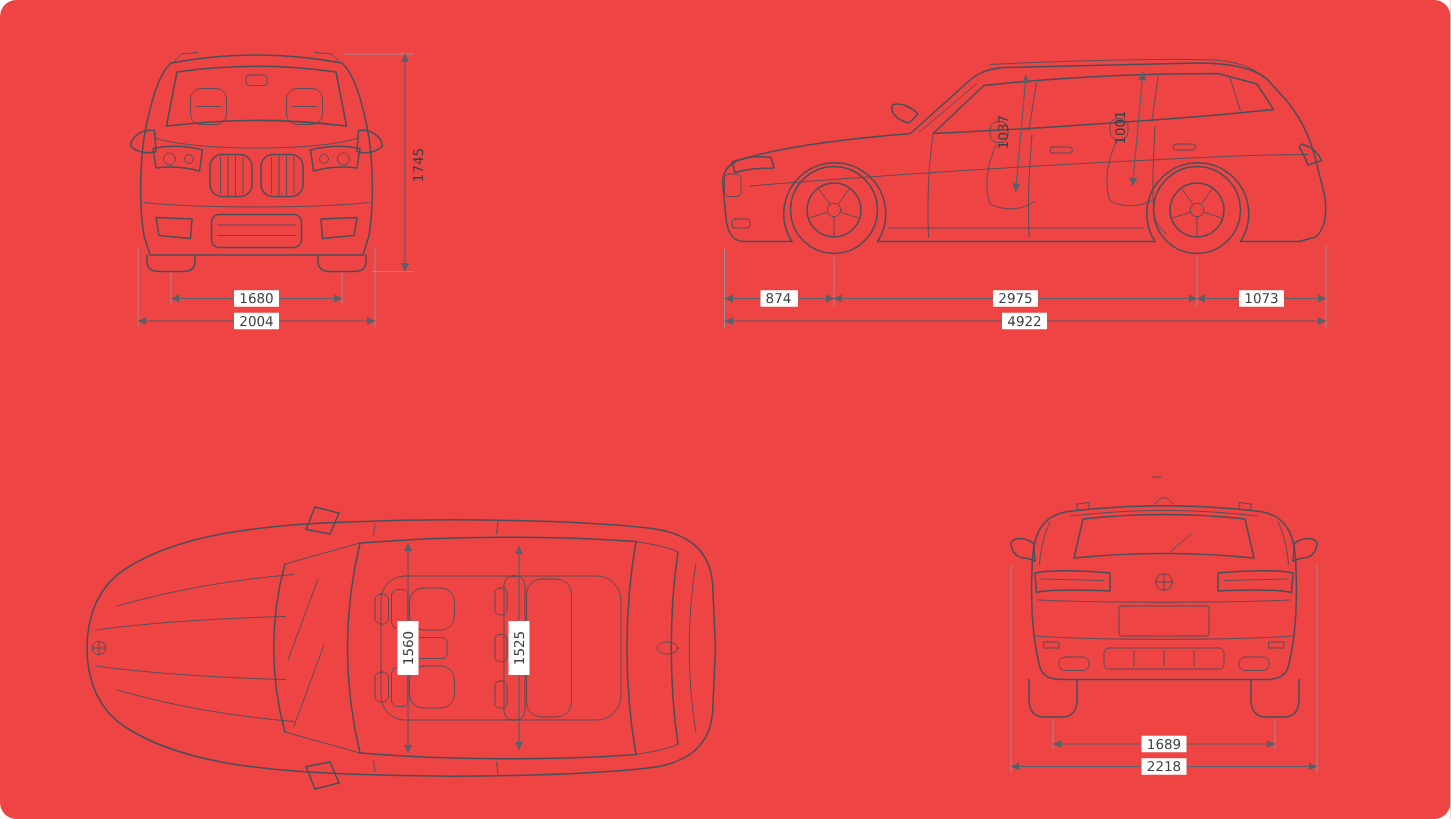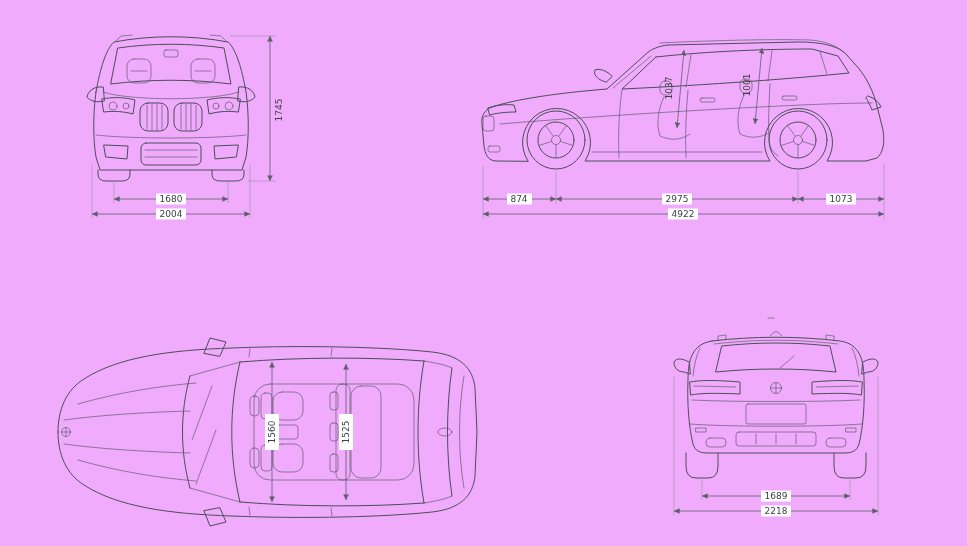--- a/index.html
+++ b/index.html
@@ -1,17 +1,17 @@
 <!DOCTYPE html>
 <html><head>
 <meta charset="utf-8">
 <style>
   html,body { margin:0; padding:0; background:#ffffff; }
-  .canvas { position:relative; width:967px; height:546px; background:#f0abfc; overflow:hidden;
-            font-family:"DejaVu Sans", sans-serif; }
+  .canvas { position:relative; width:967px; height:546px; background:#ef4444; overflow:hidden;
+            font-family:"DejaVu Sans", sans-serif;border-radius:11px; }
   svg { display:block; }
   .car  { fill:none; stroke:#4a4f58; stroke-width:1; stroke-linejoin:round; stroke-linecap:round; }
   .thin { stroke-width:0.6; }
   .dim  { fill:none; stroke:#5a5f68; stroke-width:0.8; }
   .ext  { fill:none; stroke:#9096a0; stroke-width:0.6; }
   .lblbox { fill:#ffffff; stroke:none; }
   text.lbl { font-family:"DejaVu Sans", sans-serif; font-size:9px; fill:#3a3f42; }
 </style>
 </head>
 <body>

